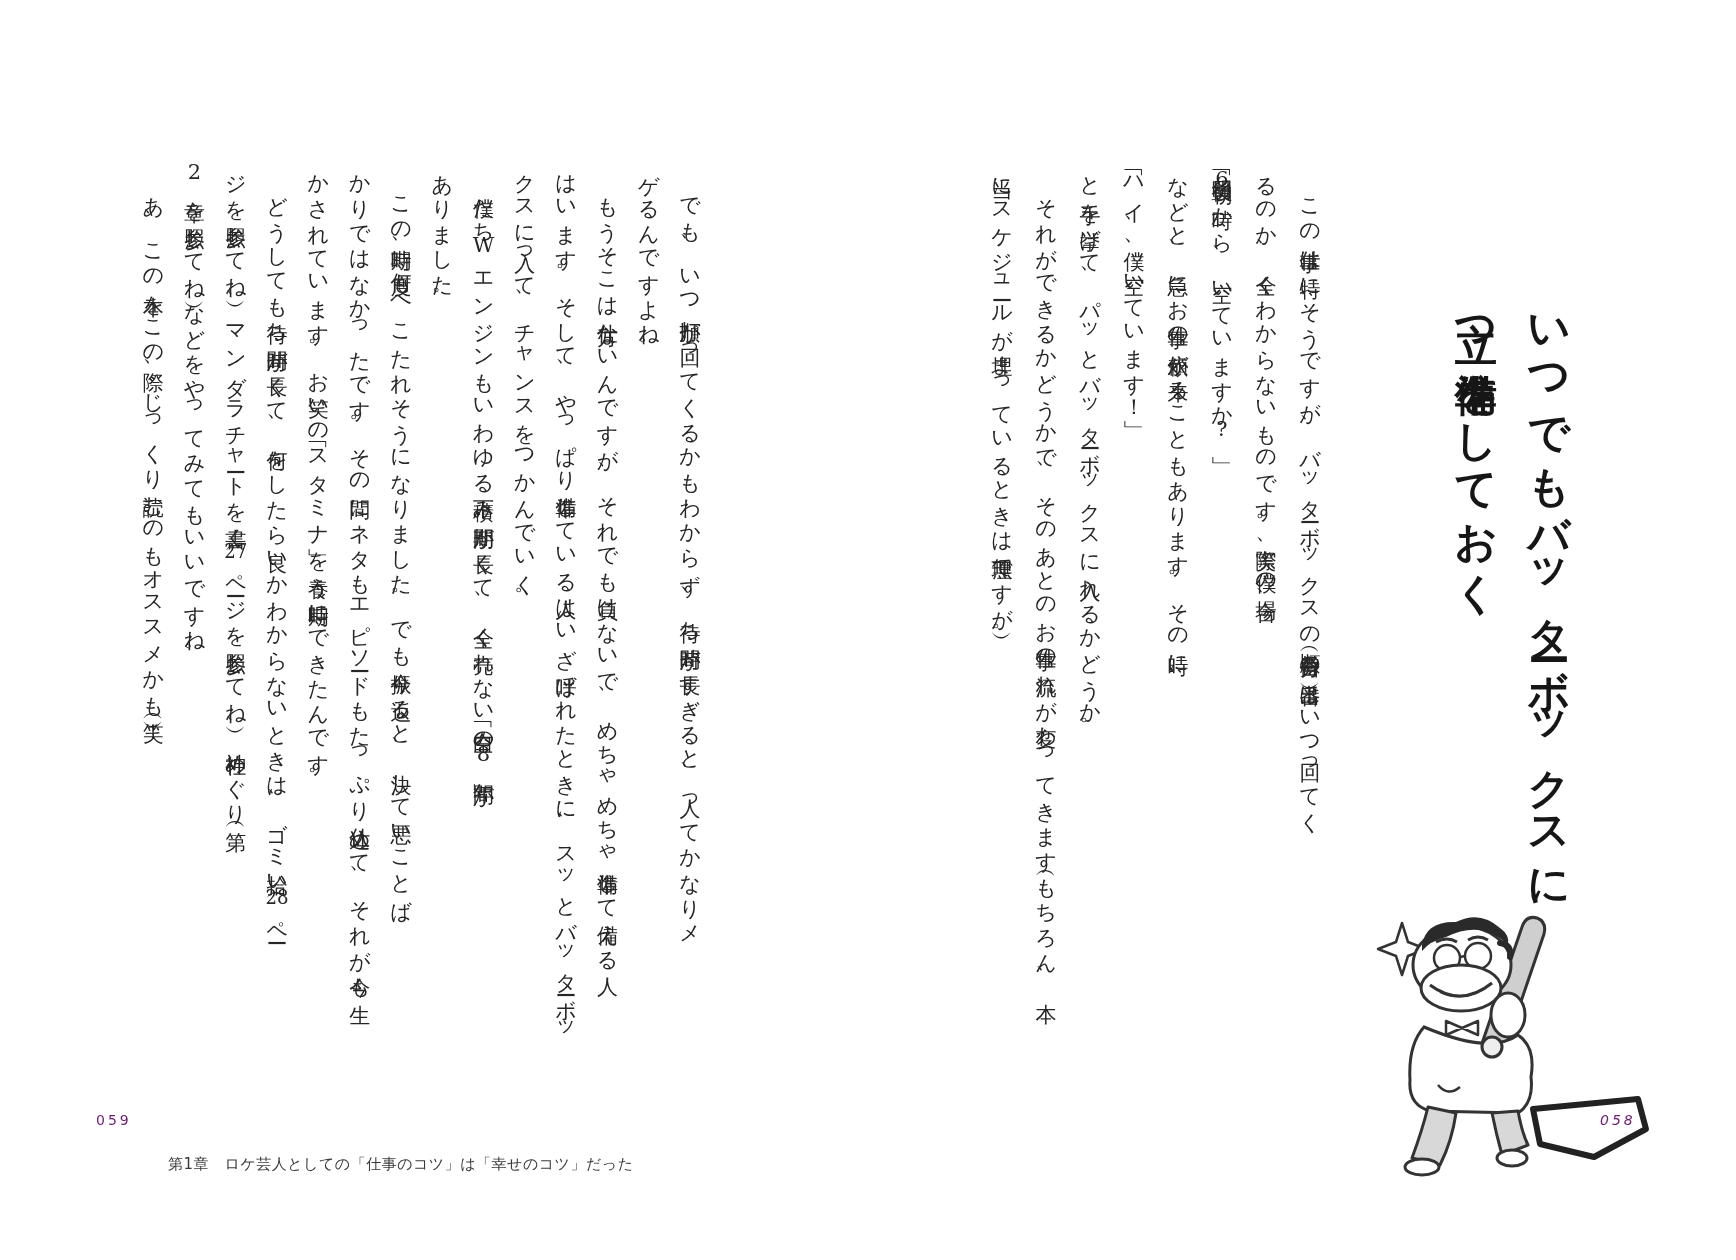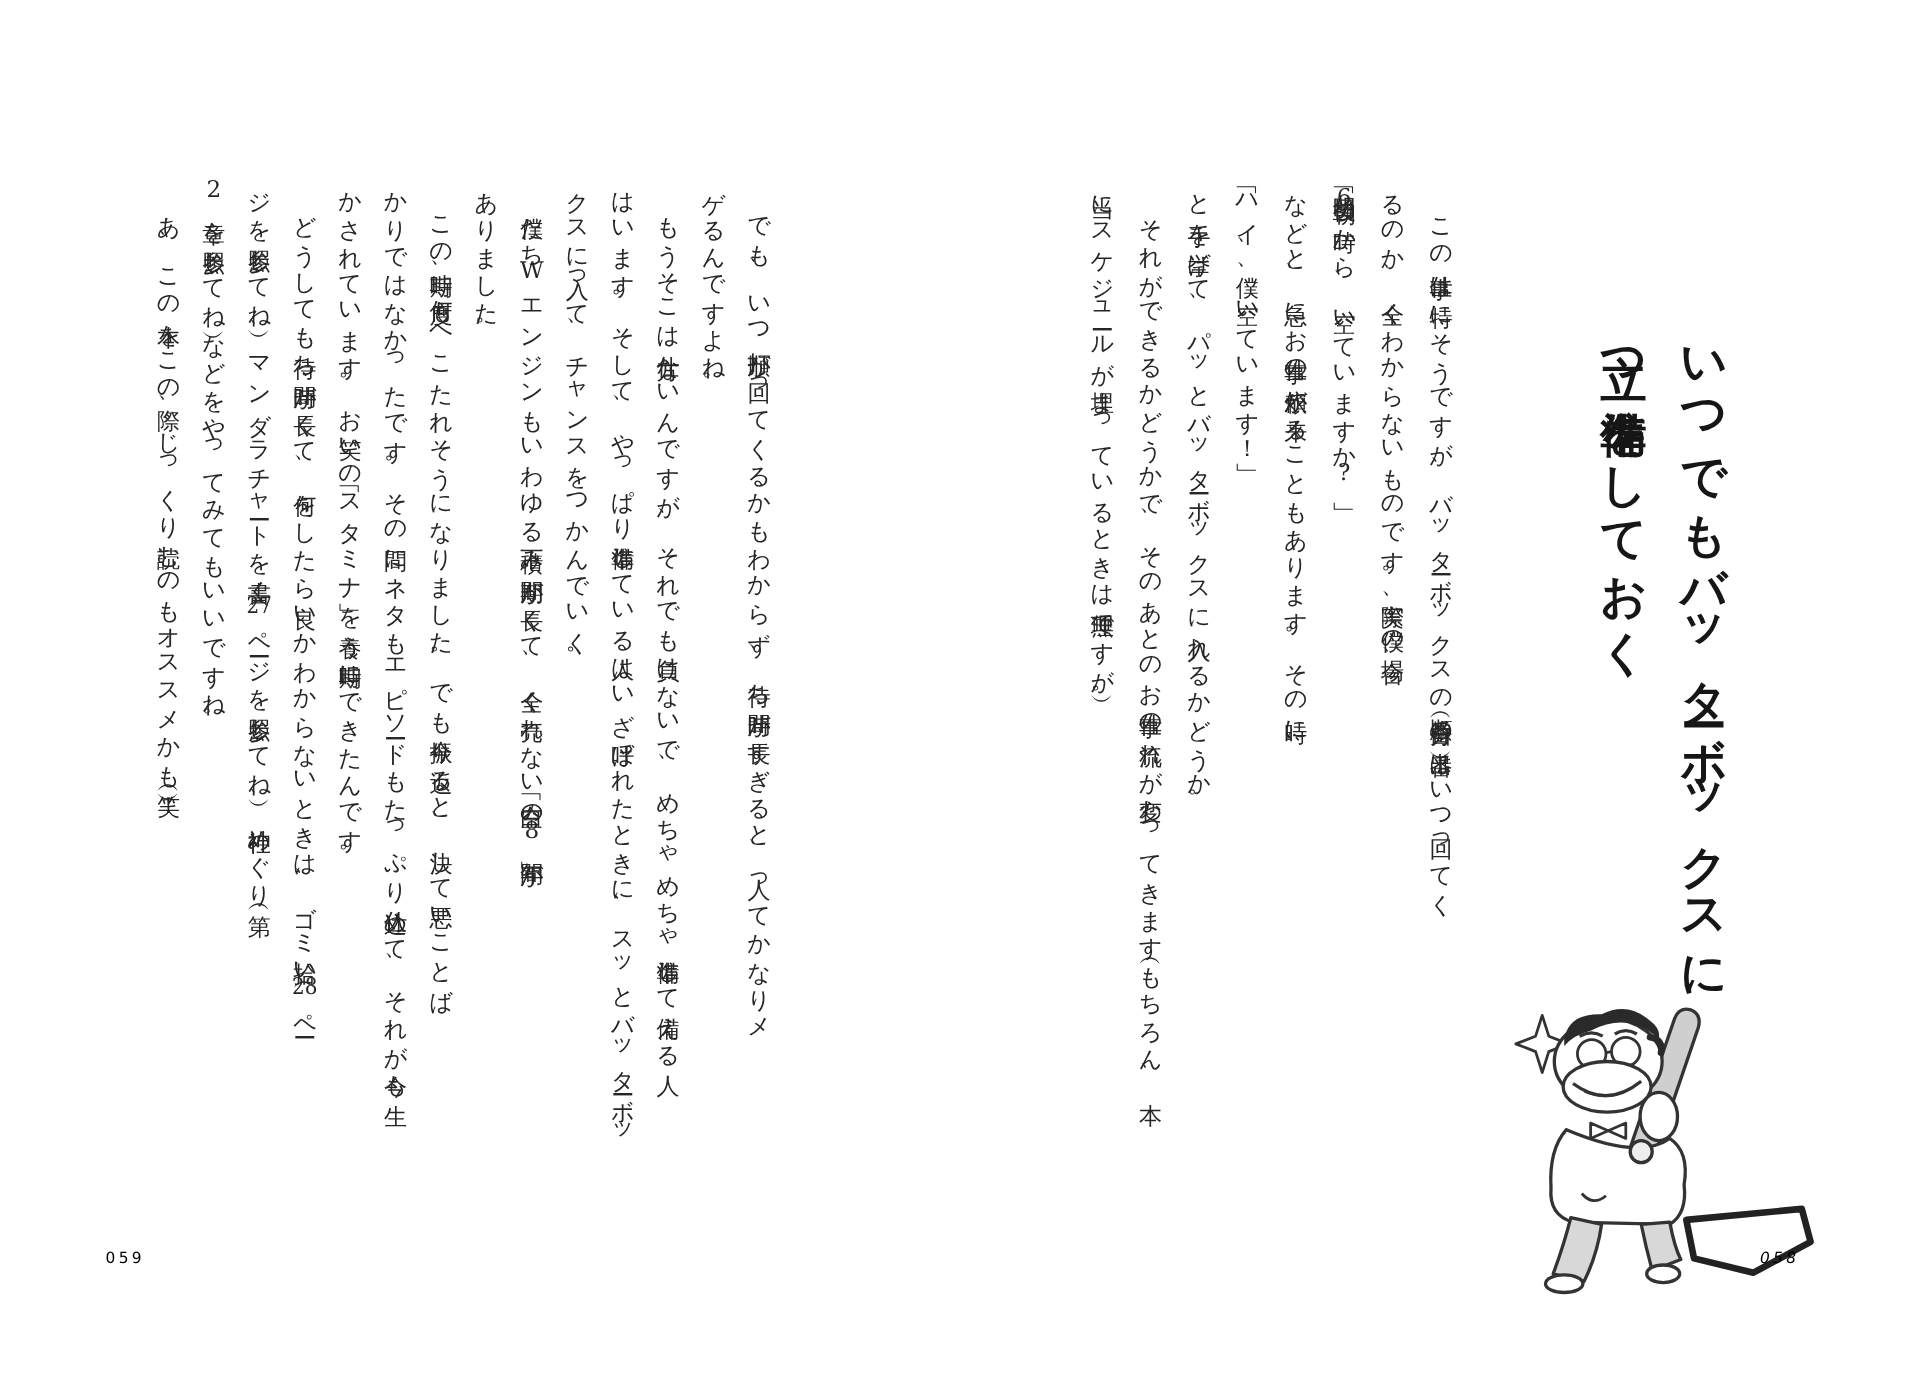--- a/index.html
+++ b/index.html
@@ -27,22 +27,22 @@
   
   .vtitle{position:absolute;left:572px;top:288px;height:660px;width:146px;
           writing-mode:vertical-rl;text-orientation:upright;}
   .vtitle h1{margin:0;font-family:"DejaVu Sans",sans-serif;font-weight:700;
              font-size:42px;line-height:73px;letter-spacing:2px;color:#161616;}
 
   
   .batter{position:absolute;left:482px;top:895px;}
 
   
-  .pagenum{position:absolute;top:1136px;font-family:"DejaVu Sans",sans-serif;
-           font-size:14px;letter-spacing:3px;color:#000000;}
+  .pagenum{position:absolute;top:1112px;font-family:"DejaVu Sans",sans-serif;
+           font-size:14px;letter-spacing:3px;color:#701a75;}
   .pagenum-left{left:96px;}
   .pagenum-right{left:732px;font-style:italic;}
   .chapter{position:absolute;left:168px;top:1155px;font-family:"DejaVu Sans",sans-serif;
            font-size:15px;letter-spacing:0.5px;color:#3a3a3a;}
 </style>
 </head>
 <body>
 
 <div class="spread">
 
@@ -71,20 +71,21 @@
 
         <p class="vline">　どうしても待ち時間が長くて、何をしたら良いかわからないときは、ゴミ拾い（<span class="tcy">28</span>ペー</p>
 
         <p class="vline">ジを参照してね）、マンダラチャートを書く（<span class="tcy">27</span>ページを参照してね）、神社めぐり（第</p>
 
         <p class="vline">2章を参照してね）などをやってみてもいいですね。</p>
 
         <p class="vline">　あ、この本をこの際、じっくり読むのもオススメかも（笑）！</p>
       </div>
     <span class="pagenum pagenum-left">059</span>
+    <span class="chapter">第1章　ロケ芸人としての「仕事のコツ」は「幸せのコツ」だった</span>
   </section>
 
   <section class="page page-right">
 
 
     <div class="vtitle">
 
         <h1 class="title-line">いつでもバッターボックスに</h1>
 
         <h1 class="title-line">立つ準備をしておく</h1>

